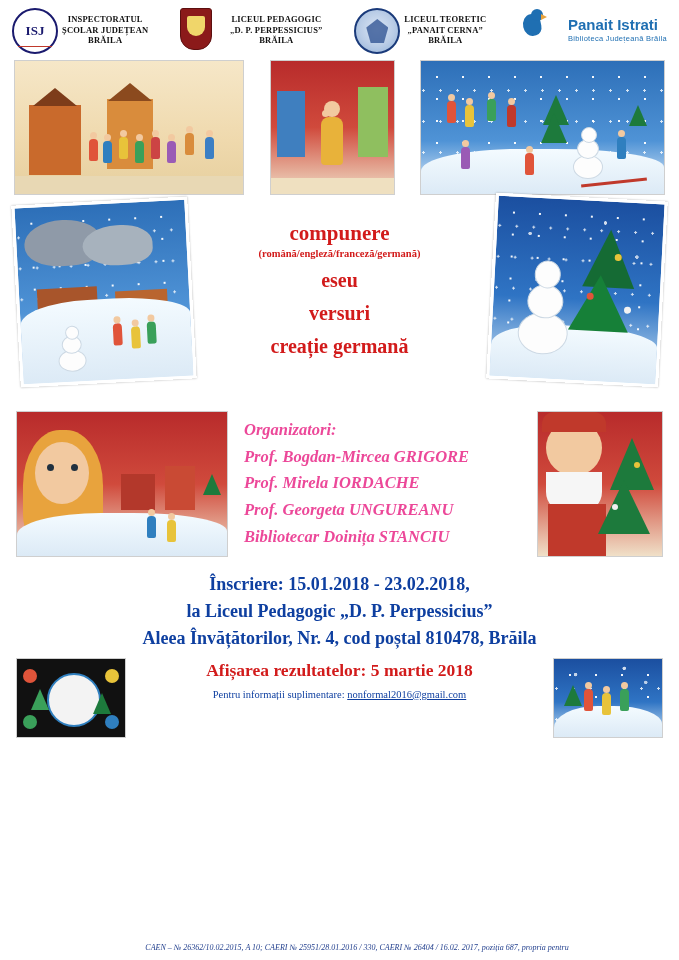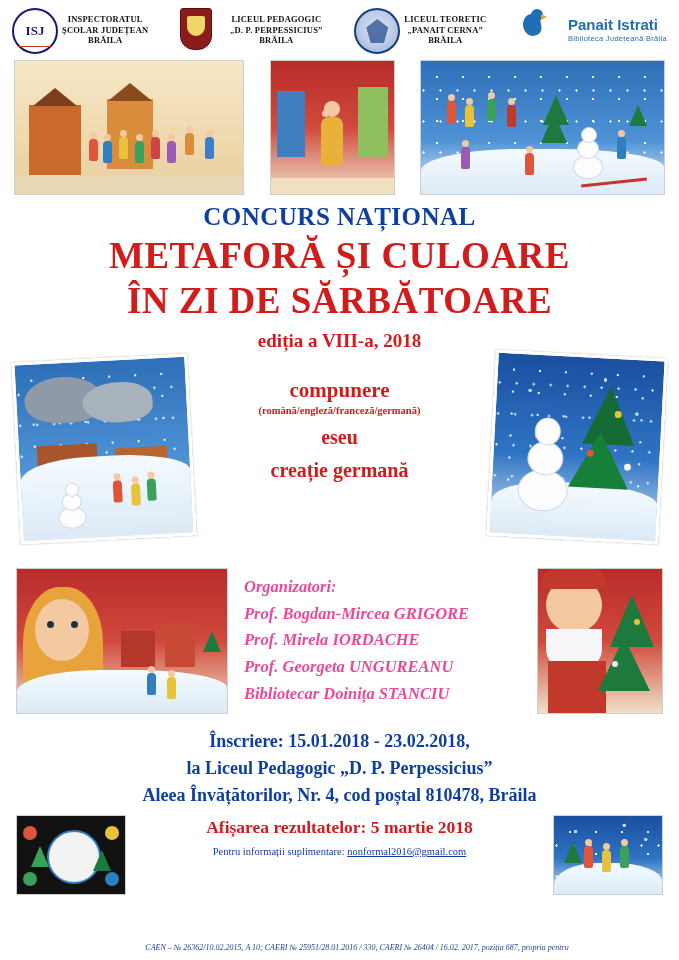--- a/index.html
+++ b/index.html
@@ -508,26 +508,20 @@
       <div class="figure" style="left:196px; top:76px; background:#2f7fbf;"></div>
       <div class="snowman" style="left:150px; top:66px; width:34px; height:52px;">
         <div class="b3" style="left:2px; top:28px; width:28px; height:22px;"></div>
         <div class="b2" style="left:6px; top:12px; width:20px; height:18px;"></div>
         <div class="b1" style="left:10px; top:0px; width:14px; height:14px;"></div>
       </div>
       <div class="strip" style="left:160px; bottom:10px; width:66px; height:3px; background:#c0392b; transform:rotate(-6deg);"></div>
     </div>
   </div>
 
-  <div class="title-wrap">
-    <div class="t-concurs">CONCURS NAȚIONAL</div>
-    <div class="t-main">METAFORĂ ȘI CULOARE</div>
-    <div class="t-main">ÎN ZI DE SĂRBĂTOARE</div>
-    <div class="t-editie">ediția a VIII-a, 2018</div>
-  </div>
 
   <div class="mid">
 
     <div class="art art-left-mid pa-blue">
       <div class="snowdots"></div>
       <div class="blob" style="left:8px; top:14px; width:78px; height:46px; background:#8f9aa8; border-radius:50% 50% 40% 45%;"></div>
       <div class="blob" style="left:66px; top:22px; width:70px; height:40px; background:#a7b2bd; border-radius:50% 45% 40% 50%;"></div>
       <div class="house" style="left:18px; top:82px; width:60px; height:40px; background:#a8552b;"></div>
       <div class="house" style="left:96px; top:88px; width:52px; height:34px; background:#b9652f;"></div>
       <div class="ground-snow" style="height:46%;"></div>
@@ -553,20 +547,21 @@
         <div class="b3" style="left:2px; top:52px; width:48px; height:40px;"></div>
         <div class="b2" style="left:10px; top:24px; width:34px; height:32px;"></div>
         <div class="b1" style="left:16px; top:0px; width:24px; height:26px;"></div>
       </div>
     </div>
 
     <div class="cats">
       <div class="cat-main">compunere</div>
       <div class="cat-langs">(română/engleză/franceză/germană)</div>
       <div class="cat">eseu</div>
+      <div class="cat">versuri</div>
       <div class="cat">creație germană</div>
     </div>
   </div>
 
   <div class="org">
 
     <div class="art art-left-org pa-red">
       <div class="blob" style="left:6px; top:18px; width:80px; height:120px; background:#e8a33d; border-radius:46% 46% 30% 30%;"></div>
       <div class="blob" style="left:18px; top:30px; width:54px; height:62px; background:#f2c9a0; border-radius:50%;"></div>
       <div class="blob" style="left:30px; top:52px; width:7px; height:7px; background:#20303f;"></div>

